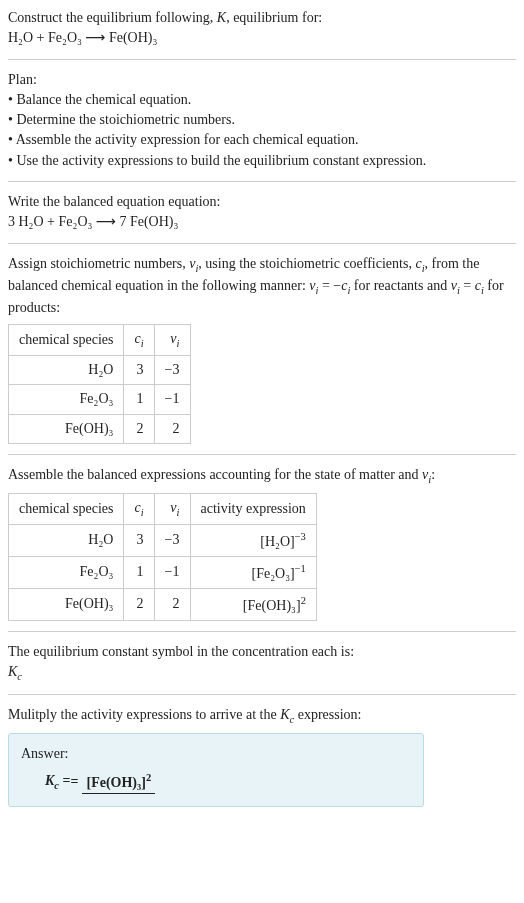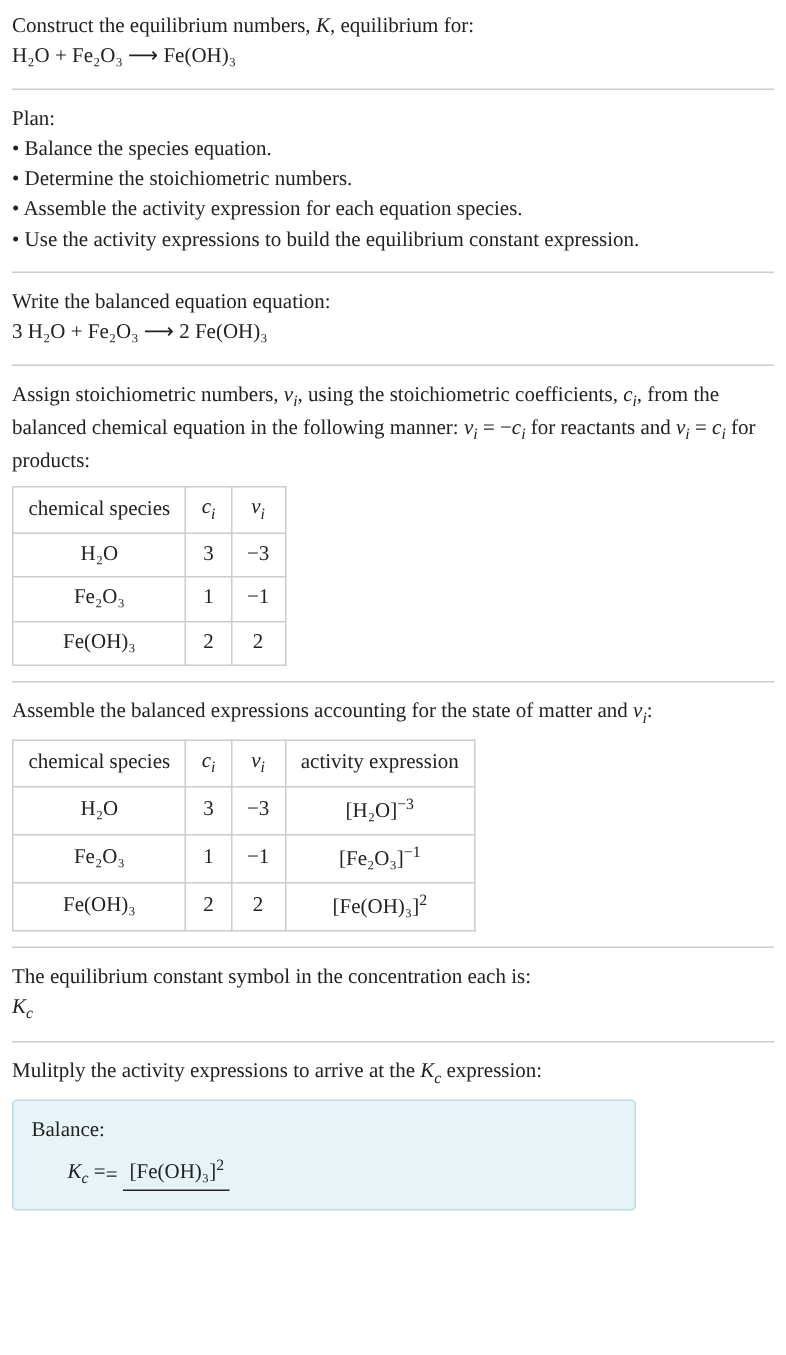--- a/index.html
+++ b/index.html
@@ -20,21 +20,21 @@
   .sub { vertical-align: sub; font-size: 0.75em; }
   .sup { vertical-align: super; font-size: 0.75em; }
   .ital { font-style: italic; }
   table.data {
     border-collapse: collapse;
     margin-top: 6px;
   }
   table.data th, table.data td {
     border: 1px solid #ccc;
     padding: 4px 10px;
-    text-align: center;
+    text-align: right;
     font-weight: normal;
     margin-left: 28px;
   }
   .answer-box {
     background: #e7f3f7;
     border: 1px solid #b9dbe6;
     border-radius: 3px;
     padding: 10px 12px 12px 12px;
     margin-top: 6px;
     width: 390px;
@@ -49,45 +49,46 @@
     display: block;
     border-bottom: 1px solid #222;
     padding: 0 4px;
   }
   .frac .den {
     display: block;
     padding: 0 4px;
   }
   .kc-line {
     display: flex;
-    align-items: flex-end;
+    align-items: center;
     margin-top: 6px;
     margin-left: 24px;
+    font-weight: bold;
   }
 </style>
 </head>
 <body>
 
 <div>
-  <span>Construct the equilibrium numbers, </span><span class="ital">K</span><span>, equilibrium for:</span>
+  <span>Construct the equilibrium following, </span><span class="ital">K</span><span>, equilibrium for:</span>
 </div>
 <div>H₂O + Fe₂O₃ ⟶ Fe(OH)₃</div>
 
 <hr class="sep">
 
 <div>Plan:</div>
-<div>• Balance the species equation.</div>
+<div>• Balance the chemical equation.</div>
 <div>• Determine the stoichiometric numbers.</div>
-<div>• Assemble the activity expression for each equation species.</div>
+<div>• Assemble the activity expression for each chemical equation.</div>
 <div>• Use the activity expressions to build the equilibrium constant expression.</div>
 
 <hr class="sep">
 
 <div>Write the balanced equation equation:</div>
-<div>3 H₂O + Fe₂O₃ ⟶ 2 Fe(OH)₃</div>
+<div>3 H₂O + Fe₂O₃ ⟶ 7 Fe(OH)₃</div>
 
 <hr class="sep">
 
 <div>
   <span>Assign stoichiometric numbers, </span><span class="ital">ν</span><span class="ital sub">i</span><span>, using the stoichiometric coefficients, </span><span class="ital">c</span><span class="ital sub">i</span><span>, from the balanced chemical equation in the following manner: </span><span class="ital">ν</span><span class="ital sub">i</span><span> = −</span><span class="ital">c</span><span class="ital sub">i</span><span> for reactants and </span><span class="ital">ν</span><span class="ital sub">i</span><span> = </span><span class="ital">c</span><span class="ital sub">i</span><span> for products:</span>
 </div>
 
 <table class="data">
   <tbody>
       <tr>
@@ -155,21 +156,21 @@
   <span class="ital">K</span><span class="ital sub">c</span>
 </div>
 
 <hr class="sep">
 
 <div>
   <span>Mulitply the activity expressions to arrive at the </span><span class="ital">K</span><span class="ital sub">c</span><span> expression:</span>
 </div>
 
 <div class="answer-box">
-  <div>Balance:</div>
+  <div>Answer:</div>
   <div class="kc-line">
     <span>
       <span class="ital">K</span><span class="ital sub">c</span><span> = </span>
     </span>
     <span> = </span>
     <span class="frac">
       <span class="num">
         <span>[</span><span>Fe(OH)₃</span><span>]</span><span class="sup">2</span>
       </span>
     </span>

